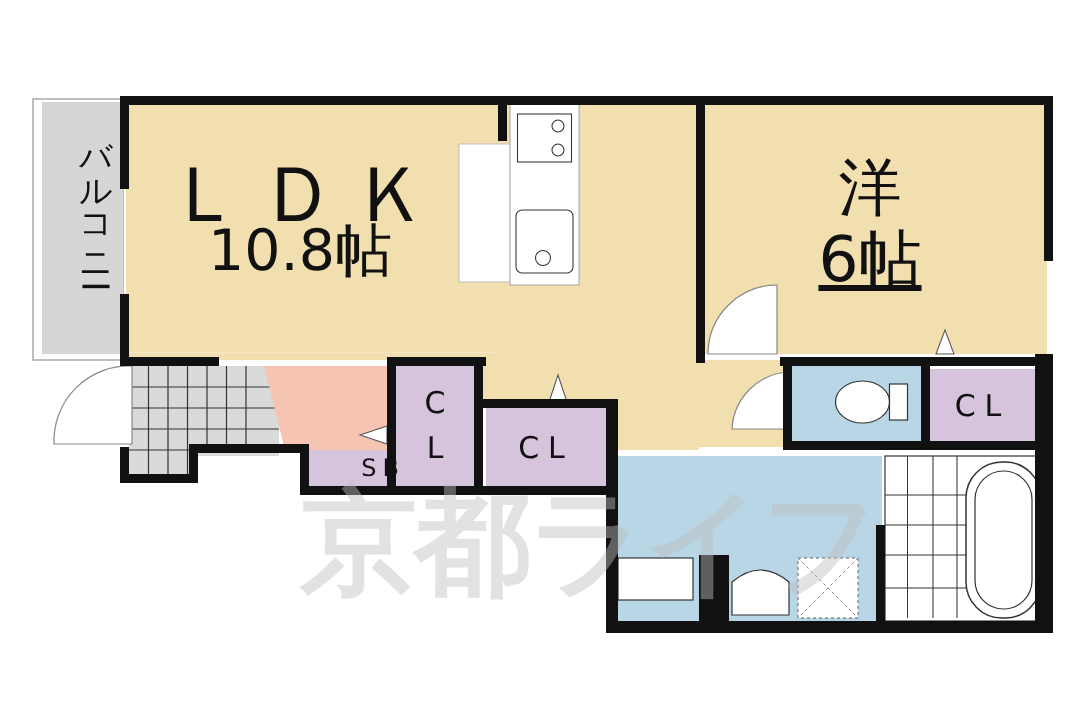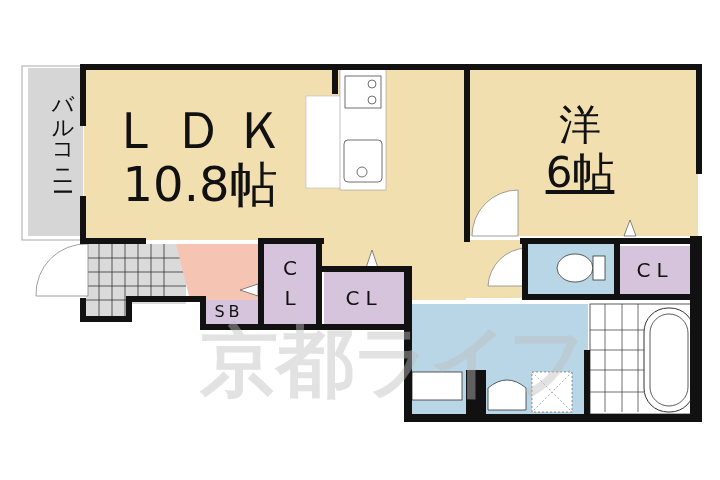--- a/index.html
+++ b/index.html
@@ -110,24 +110,24 @@
 <div class="wall" style="left:522px;top:238px;width:6px;height:62px;"></div>
 <div class="wall" style="left:614px;top:238px;width:6px;height:60px;"></div>
 <div class="wall" style="left:522px;top:294px;width:170px;height:6px;"></div>
 <div class="wall" style="left:404px;top:414px;width:298px;height:8px;"></div>
 <div class="wall" style="left:584px;top:350px;width:6px;height:66px;"></div>
 <div class="wall" style="left:466px;top:370px;width:20px;height:46px;"></div>
 
 <div class="lbl" style="left:34px;top:80px;width:40px;font-size:22px;writing-mode:vertical-rl;">バルコニー</div>
 
 <div class="lbl" style="left:104px;top:104px;width:200px;font-size:52px;letter-spacing:10px;">ＬＤＫ</div>
-<div class="lbl" style="left:100px;top:160px;width:200px;font-size:48px;">10.8帖</div>
+<div class="lbl" style="left:100px;top:148px;width:200px;font-size:38px;">10.8帖</div>
 
 <div class="lbl" style="left:520px;top:104px;width:120px;font-size:42px;">洋</div>
 <div class="lbl" style="left:520px;top:152px;width:120px;font-size:42px;text-decoration:underline;">6帖</div>
 
 <div class="lbl" style="left:264px;top:258px;width:52px;font-size:20px;">C</div>
 <div class="lbl" style="left:264px;top:288px;width:52px;font-size:20px;">L</div>
 <div class="lbl" style="left:324px;top:288px;width:80px;font-size:20px;letter-spacing:6px;">CL</div>
 <div class="lbl" style="left:620px;top:260px;width:70px;font-size:20px;letter-spacing:6px;">CL</div>
-<div class="lbl" style="left:202px;top:304px;width:54px;font-size:16px;letter-spacing:4px;">SB</div>
+<div class="lbl" style="left:216px;top:304px;width:54px;font-size:16px;letter-spacing:4px;text-align:right;">SB</div>
 
 <div class="watermark">京都ライフ</div>
 
 </body></html>

